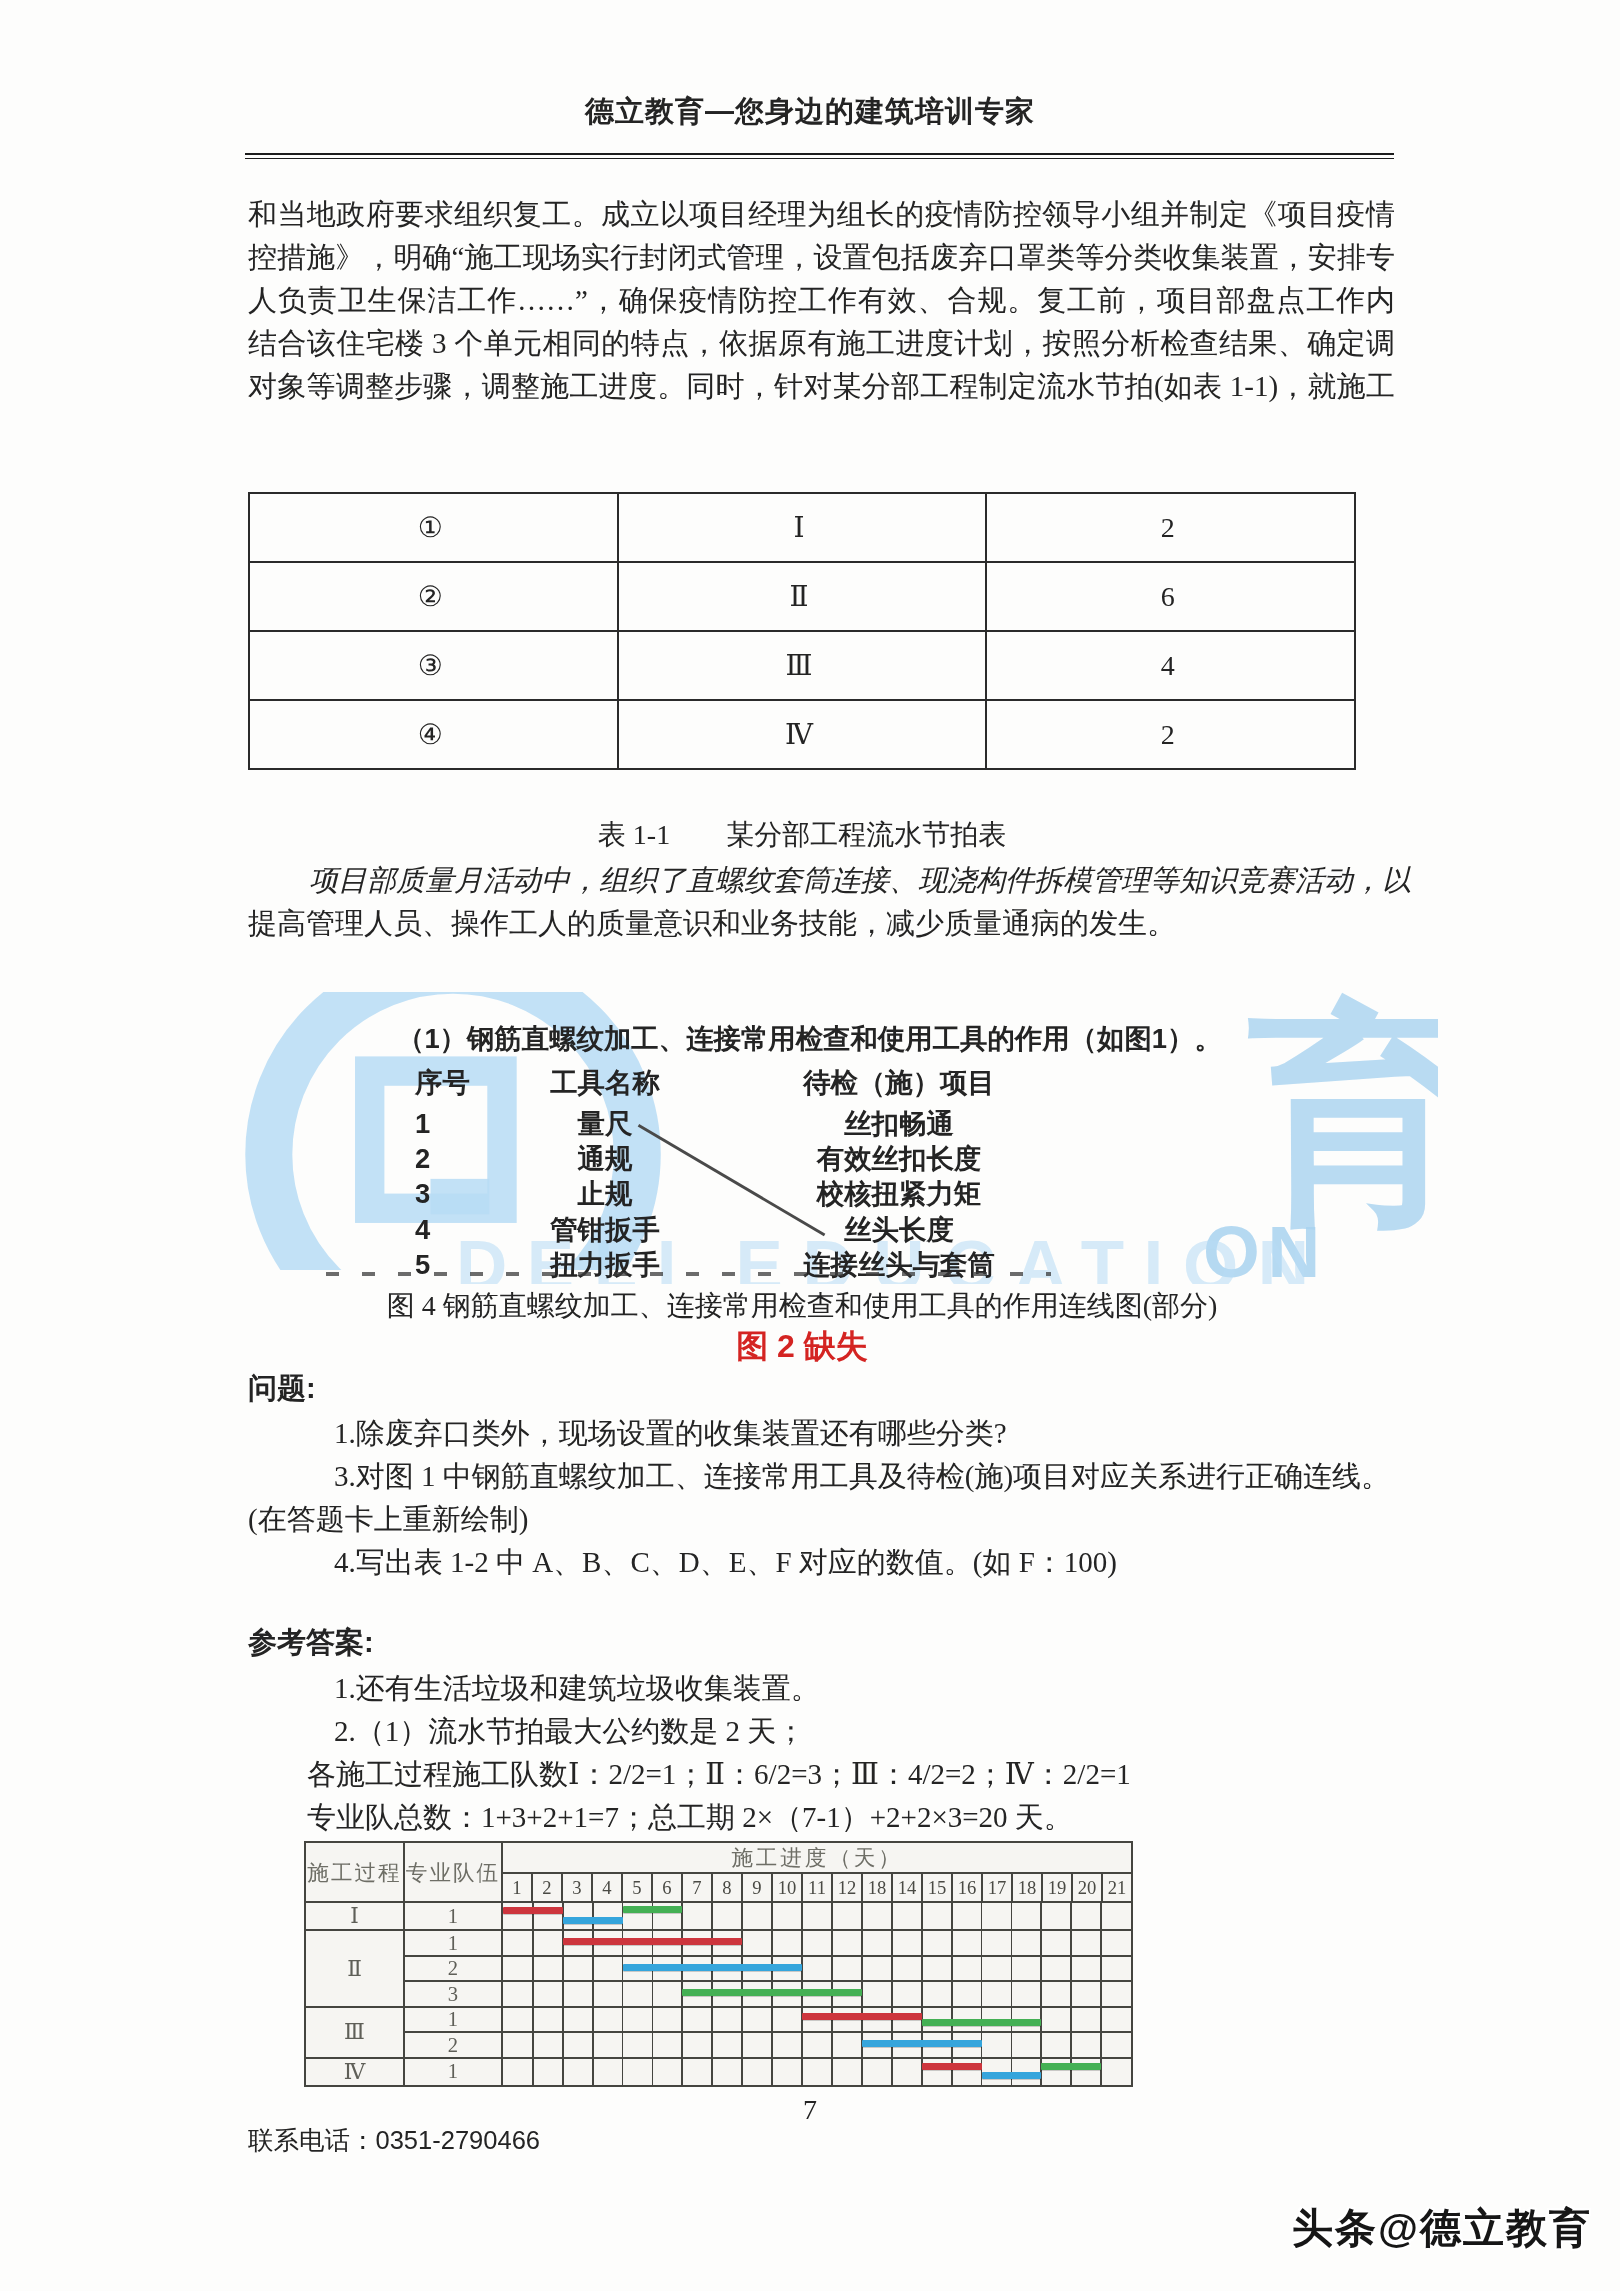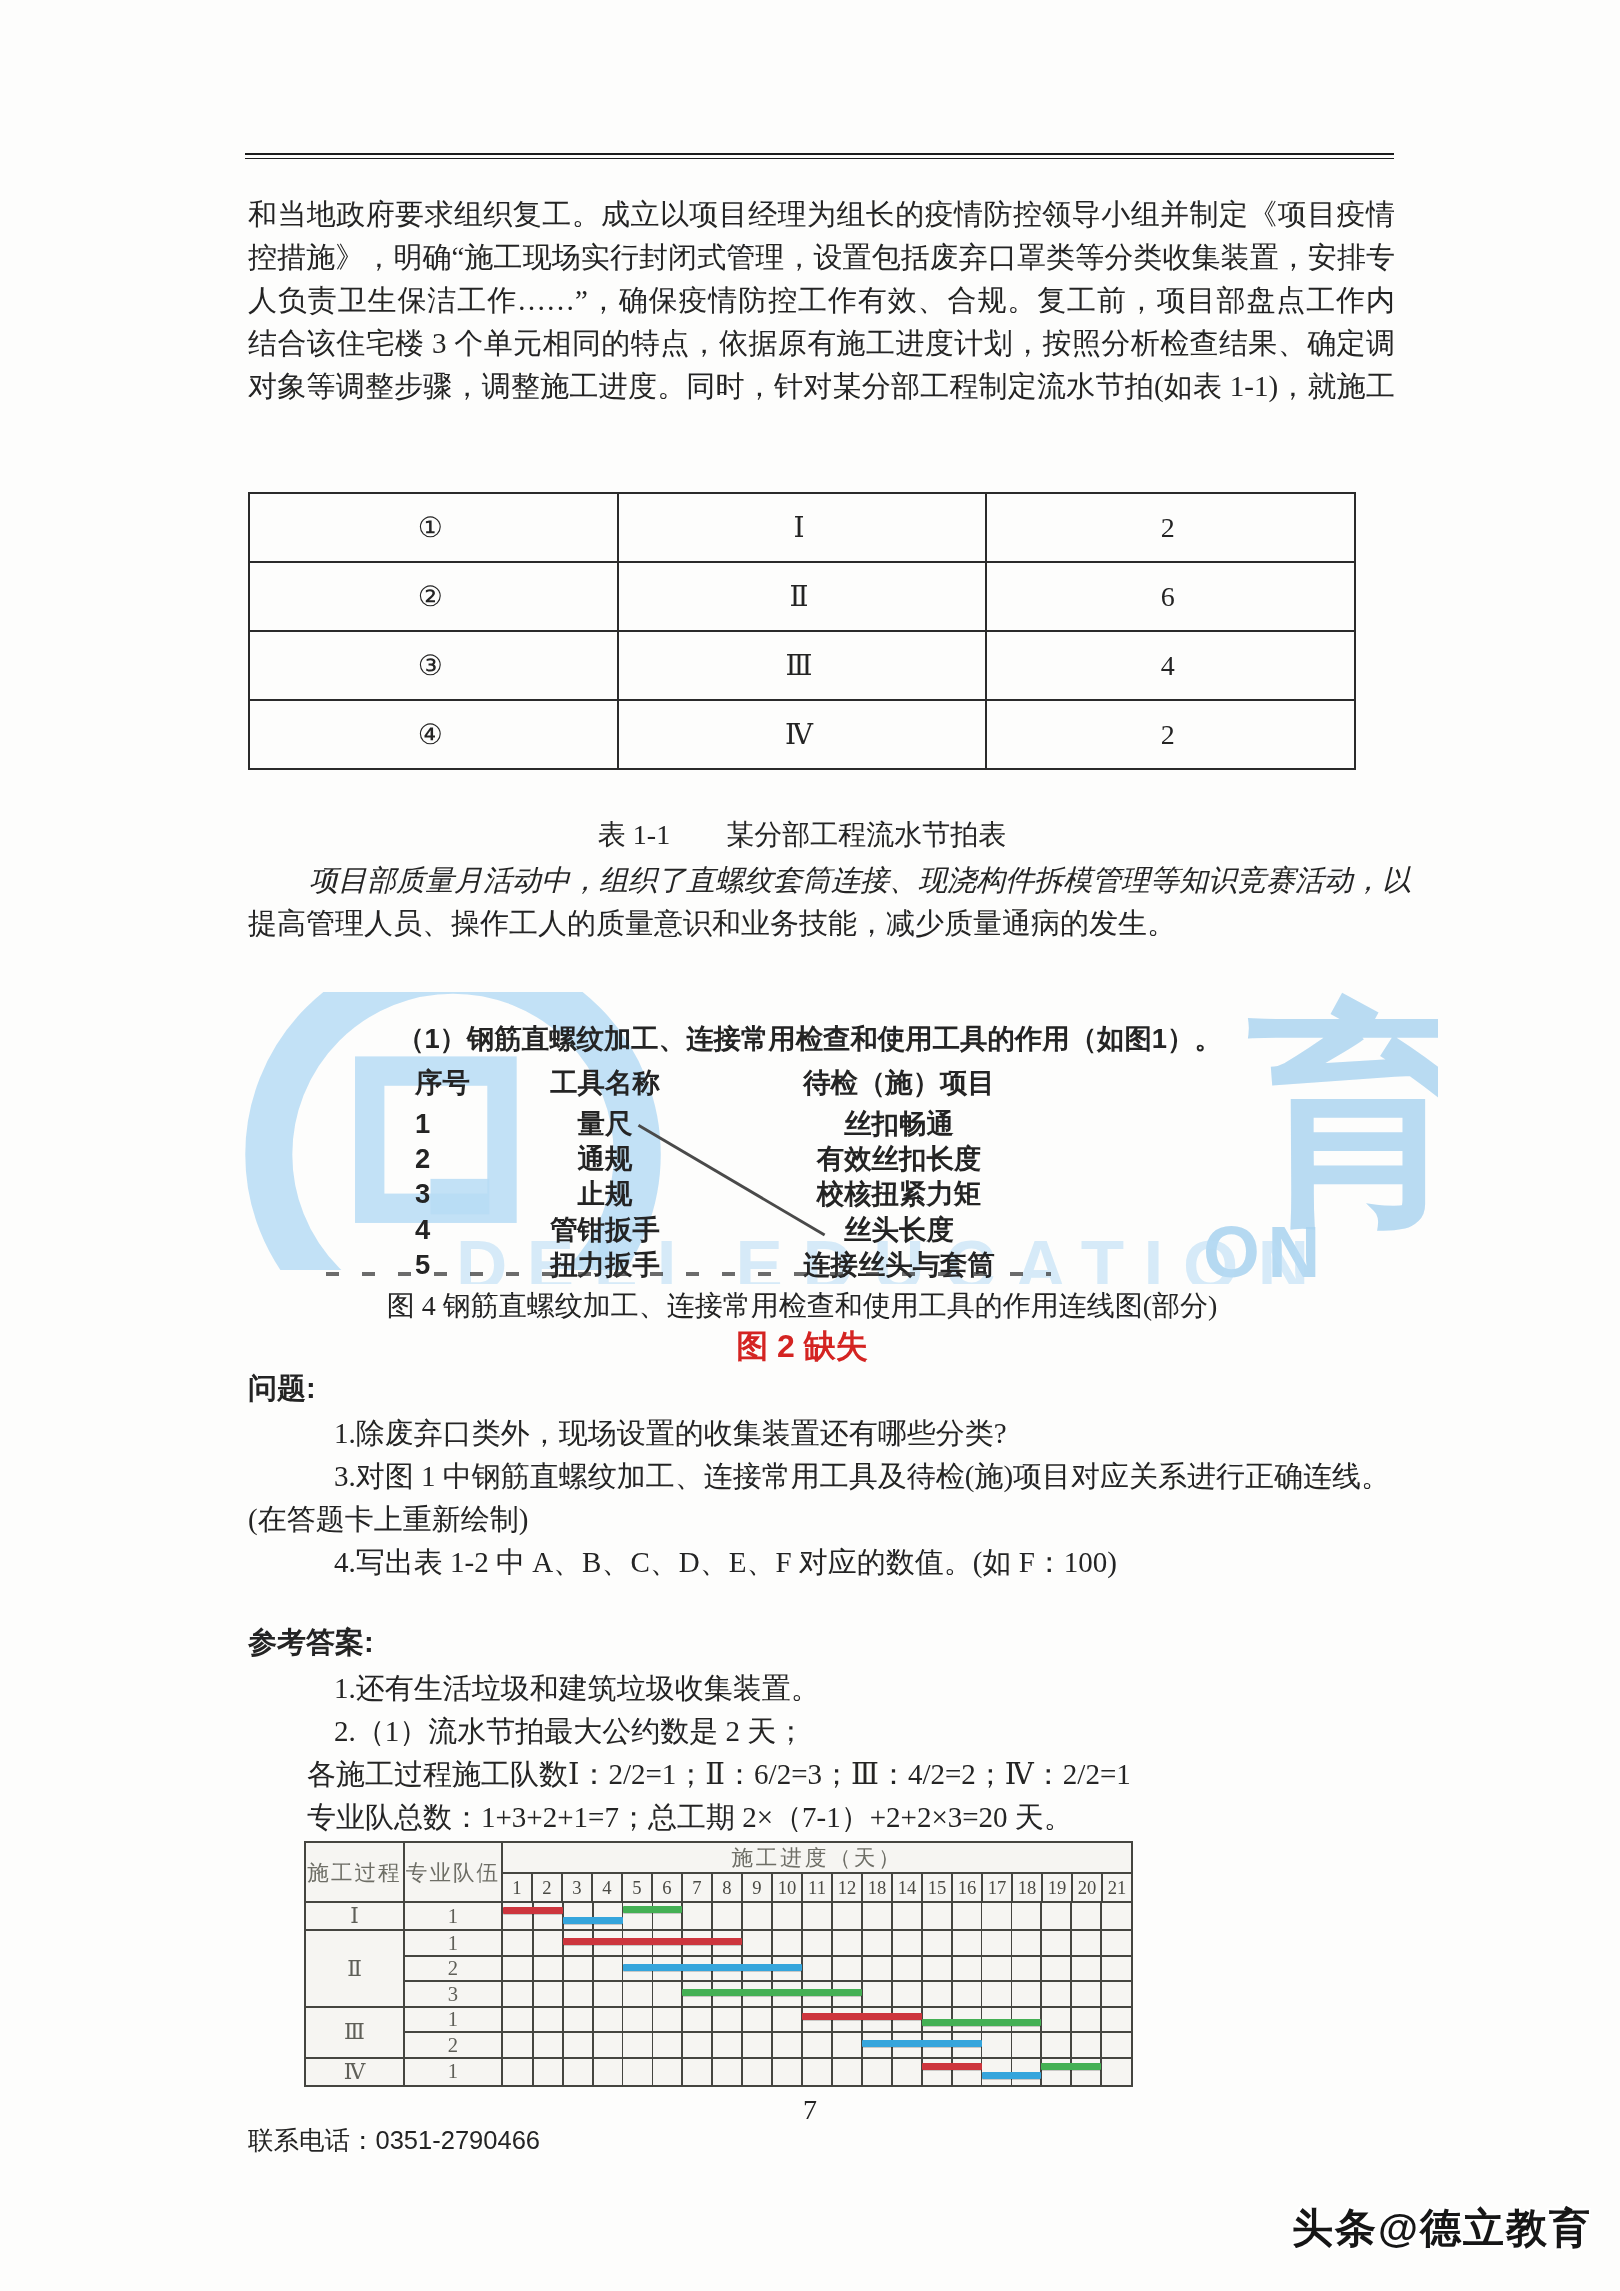--- a/index.html
+++ b/index.html
@@ -80,20 +80,21 @@
   .phone{position:absolute;top:2123px;left:248px;font-size:25.5px;}
   .corner-wm{position:absolute;top:2201px;left:1292px;font-size:41px;font-weight:700;
              color:#161616;letter-spacing:2px;
              text-shadow:2px 2px 0 #fff,-2px -2px 0 #fff,2px -2px 0 #fff,-2px 2px 0 #fff;}
 </style>
 </head>
 <body>
 
 <div class="page">
 
+  <div class="doc-header hei">德立教育—您身边的建筑培训专家</div>
   <div class="rule"></div>
 
   <div class="para" id="para1">
       <div class="ln jline">和当地政府要求组织复工。成立以项目经理为组长的疫情防控领导小组并制定《项目疫情防</div>
       <div class="ln jline">控措施》，明确“施工现场实行封闭式管理，设置包括废弃口罩类等分类收集装置，安排专</div>
       <div class="ln jline">人负责卫生保洁工作……”，确保疫情防控工作有效、合规。复工前，项目部盘点工作内容，</div>
       <div class="ln jline">结合该住宅楼 3 个单元相同的特点，依据原有施工进度计划，按照分析检查结果、确定调整</div>
       <div class="ln jline">对象等调整步骤，调整施工进度。同时，针对某分部工程制定流水节拍(如表 1-1)，就施工</div>
     </div>
 

